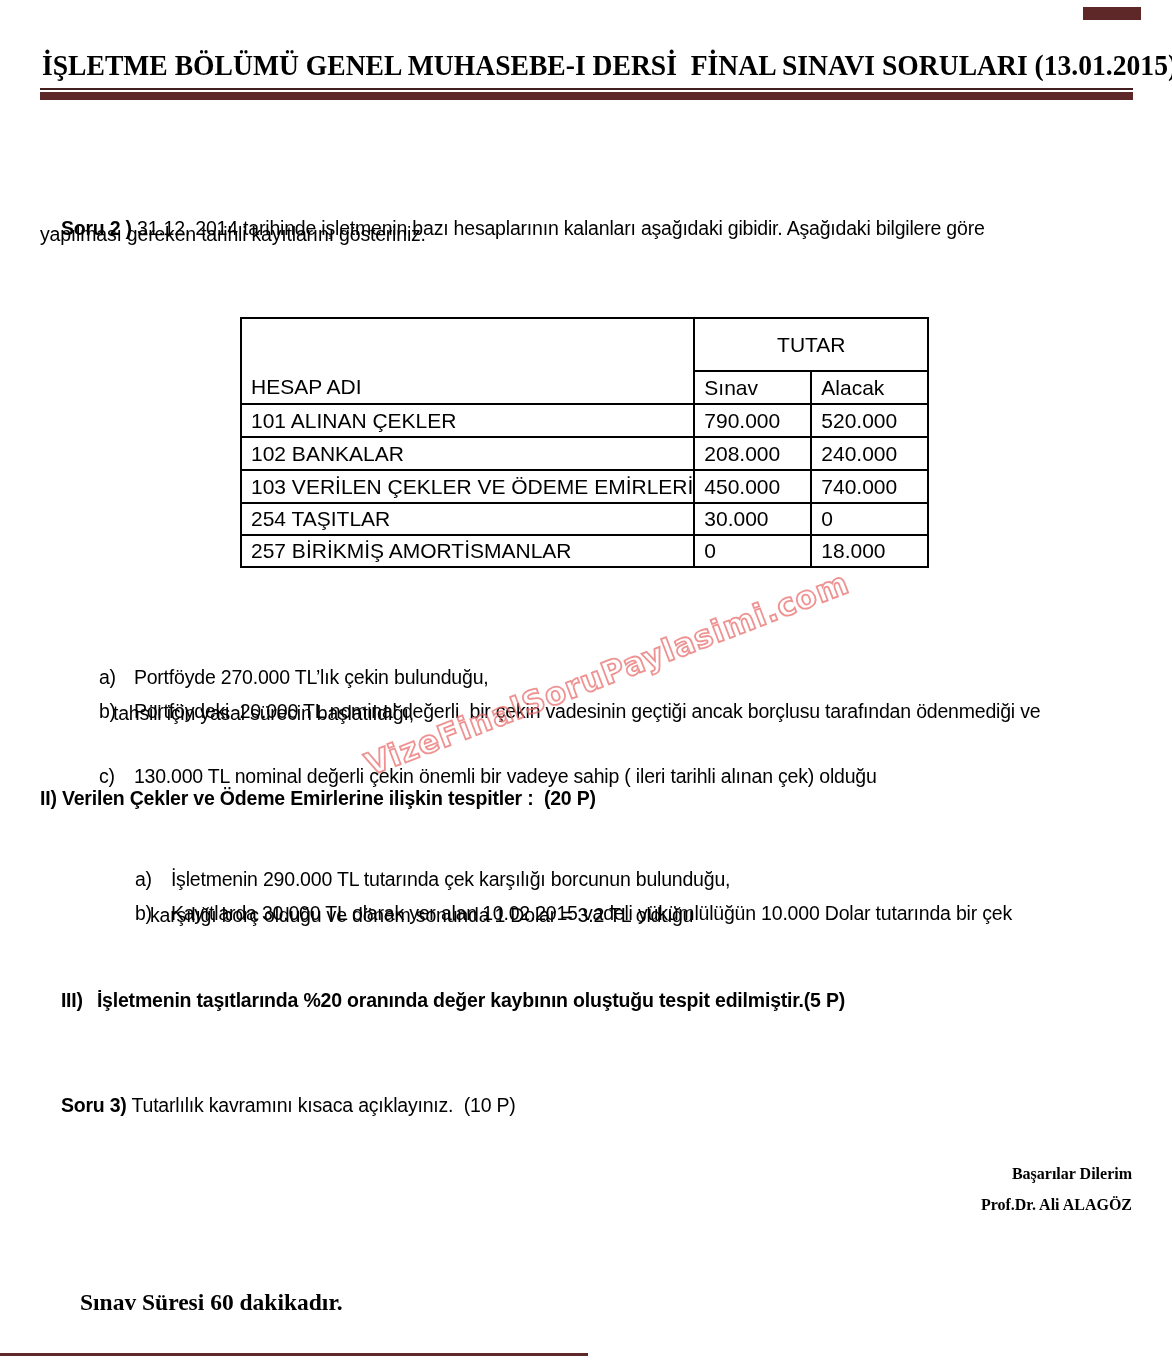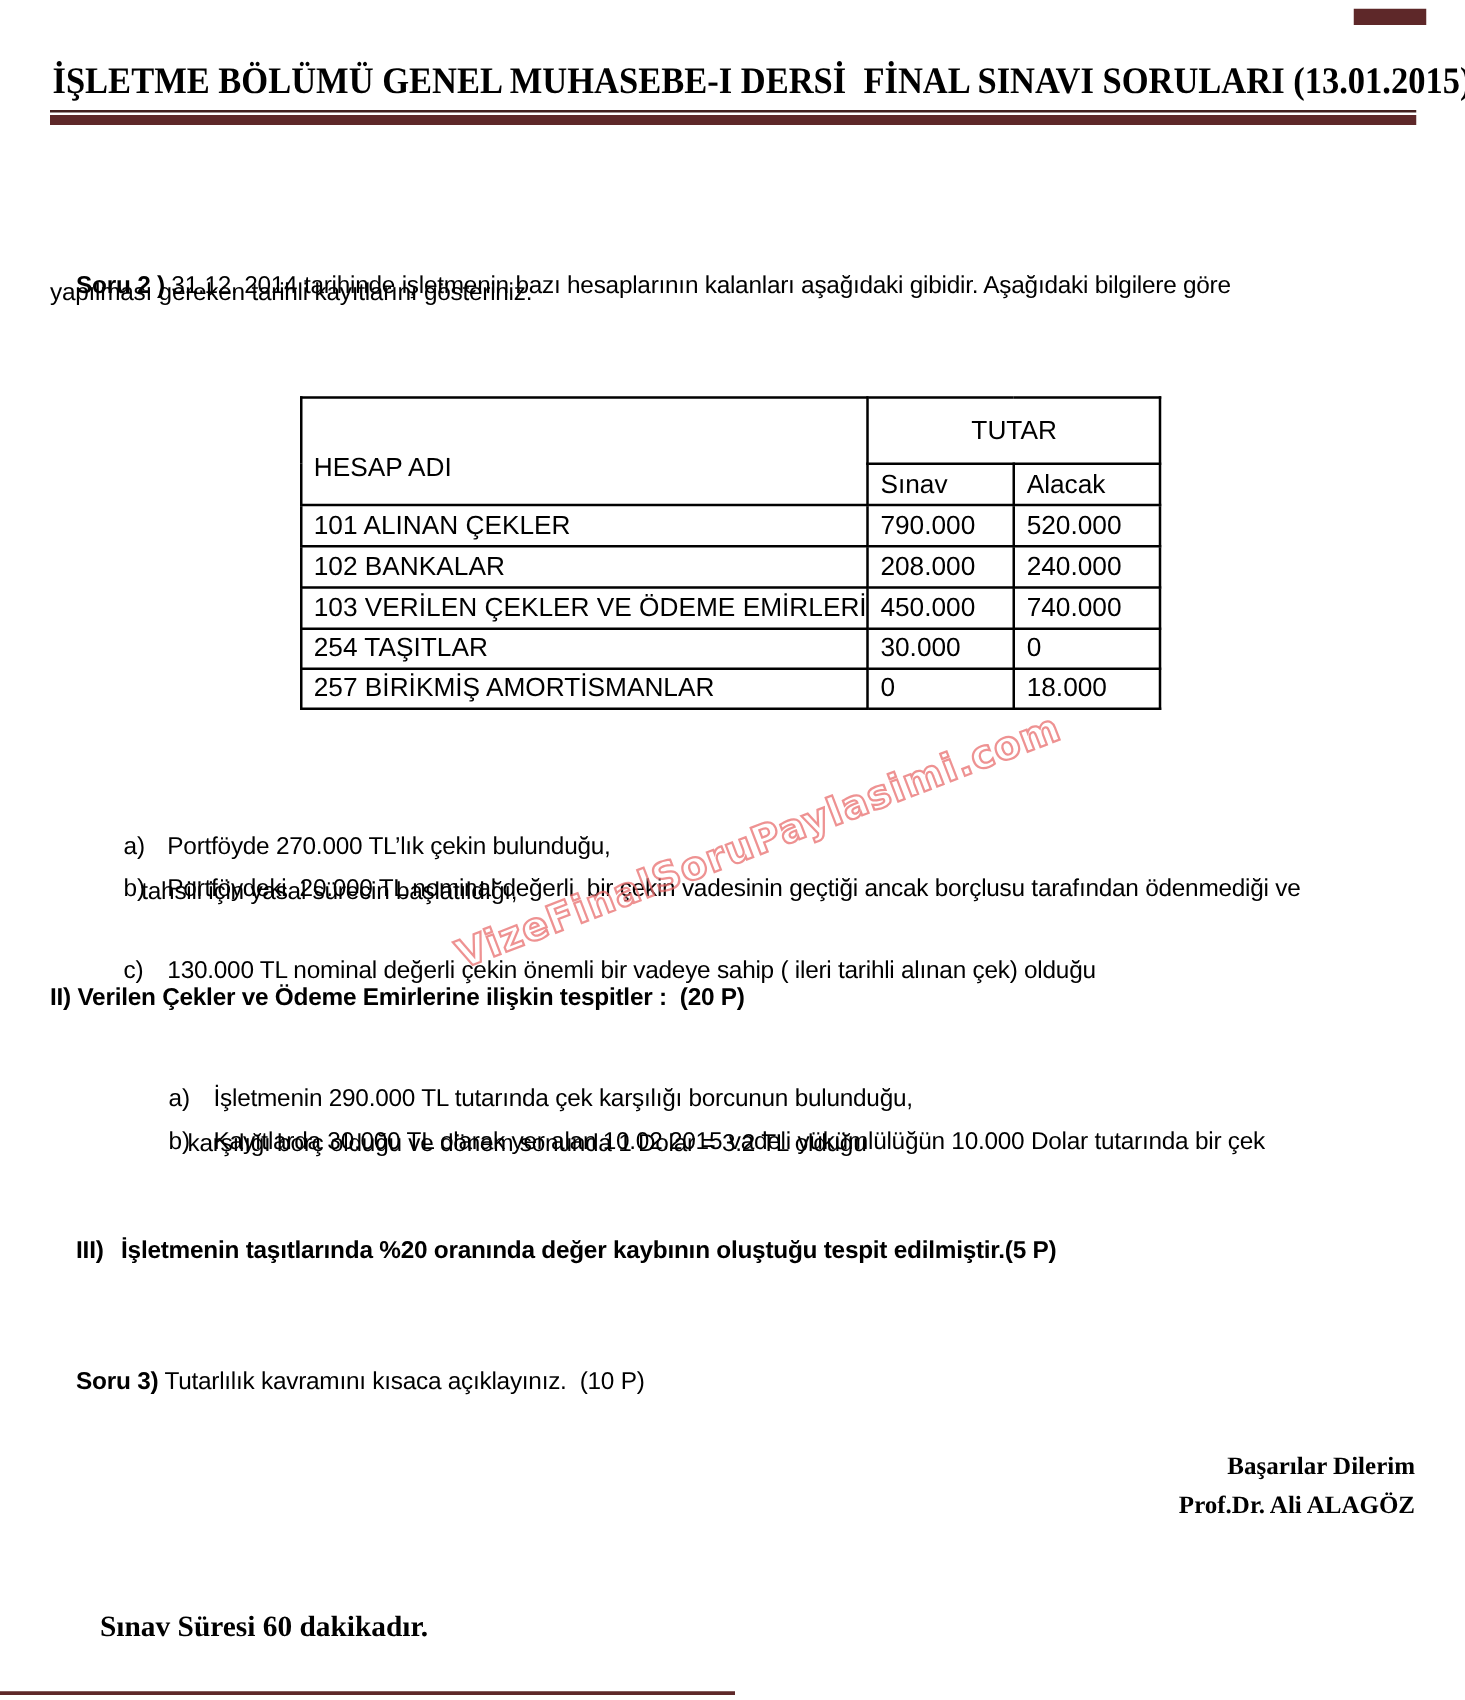--- a/index.html
+++ b/index.html
@@ -26,30 +26,30 @@
   .bold{font-weight:bold;}
   .marker{display:inline-block;}
   .m35{width:35px;}
   .m36{width:36px;}
 
   
   .accounts-table{position:absolute;left:240px;top:317px;border-collapse:collapse;font-size:21px;}
   .accounts-table td{border:2px solid #000;padding:0 0 0 9px;font-weight:normal;vertical-align:middle;white-space:pre;}
   .accounts-table .col-name{width:440px;}
   .accounts-table .col-amt{width:106px;}
-  .accounts-table .hesap-cell{vertical-align:bottom;padding-bottom:16px;}
+  .accounts-table .hesap-cell{vertical-align:bottom;padding-bottom:4px;}
   .accounts-table .tutar-cell{text-align:center;height:27px;padding:12px;}
   .accounts-table .hdr2{height:33px;}
   .accounts-table .data-row td{height:31px;}
   .accounts-table .data-row-last td{height:30px;}
 
   
   .signature{
     position:absolute;right:40px;top:1158px;text-align:right;
-    font-family:"Liberation Serif",serif;font-weight:bold;font-size:20px;line-height:31px;
+    font-family:"Liberation Serif",serif;font-weight:bold;font-size:16px;line-height:31px;
   }
   .footer-notes{
     position:absolute;left:80px;top:1222px;
     font-family:"Liberation Serif",serif;font-weight:bold;font-size:23.5px;line-height:32px;white-space:pre;
   }
 
   
   .watermark{
     position:absolute;left:350px;top:658px;width:500px;text-align:center;
     transform:rotate(-21deg);transform-origin:center;

